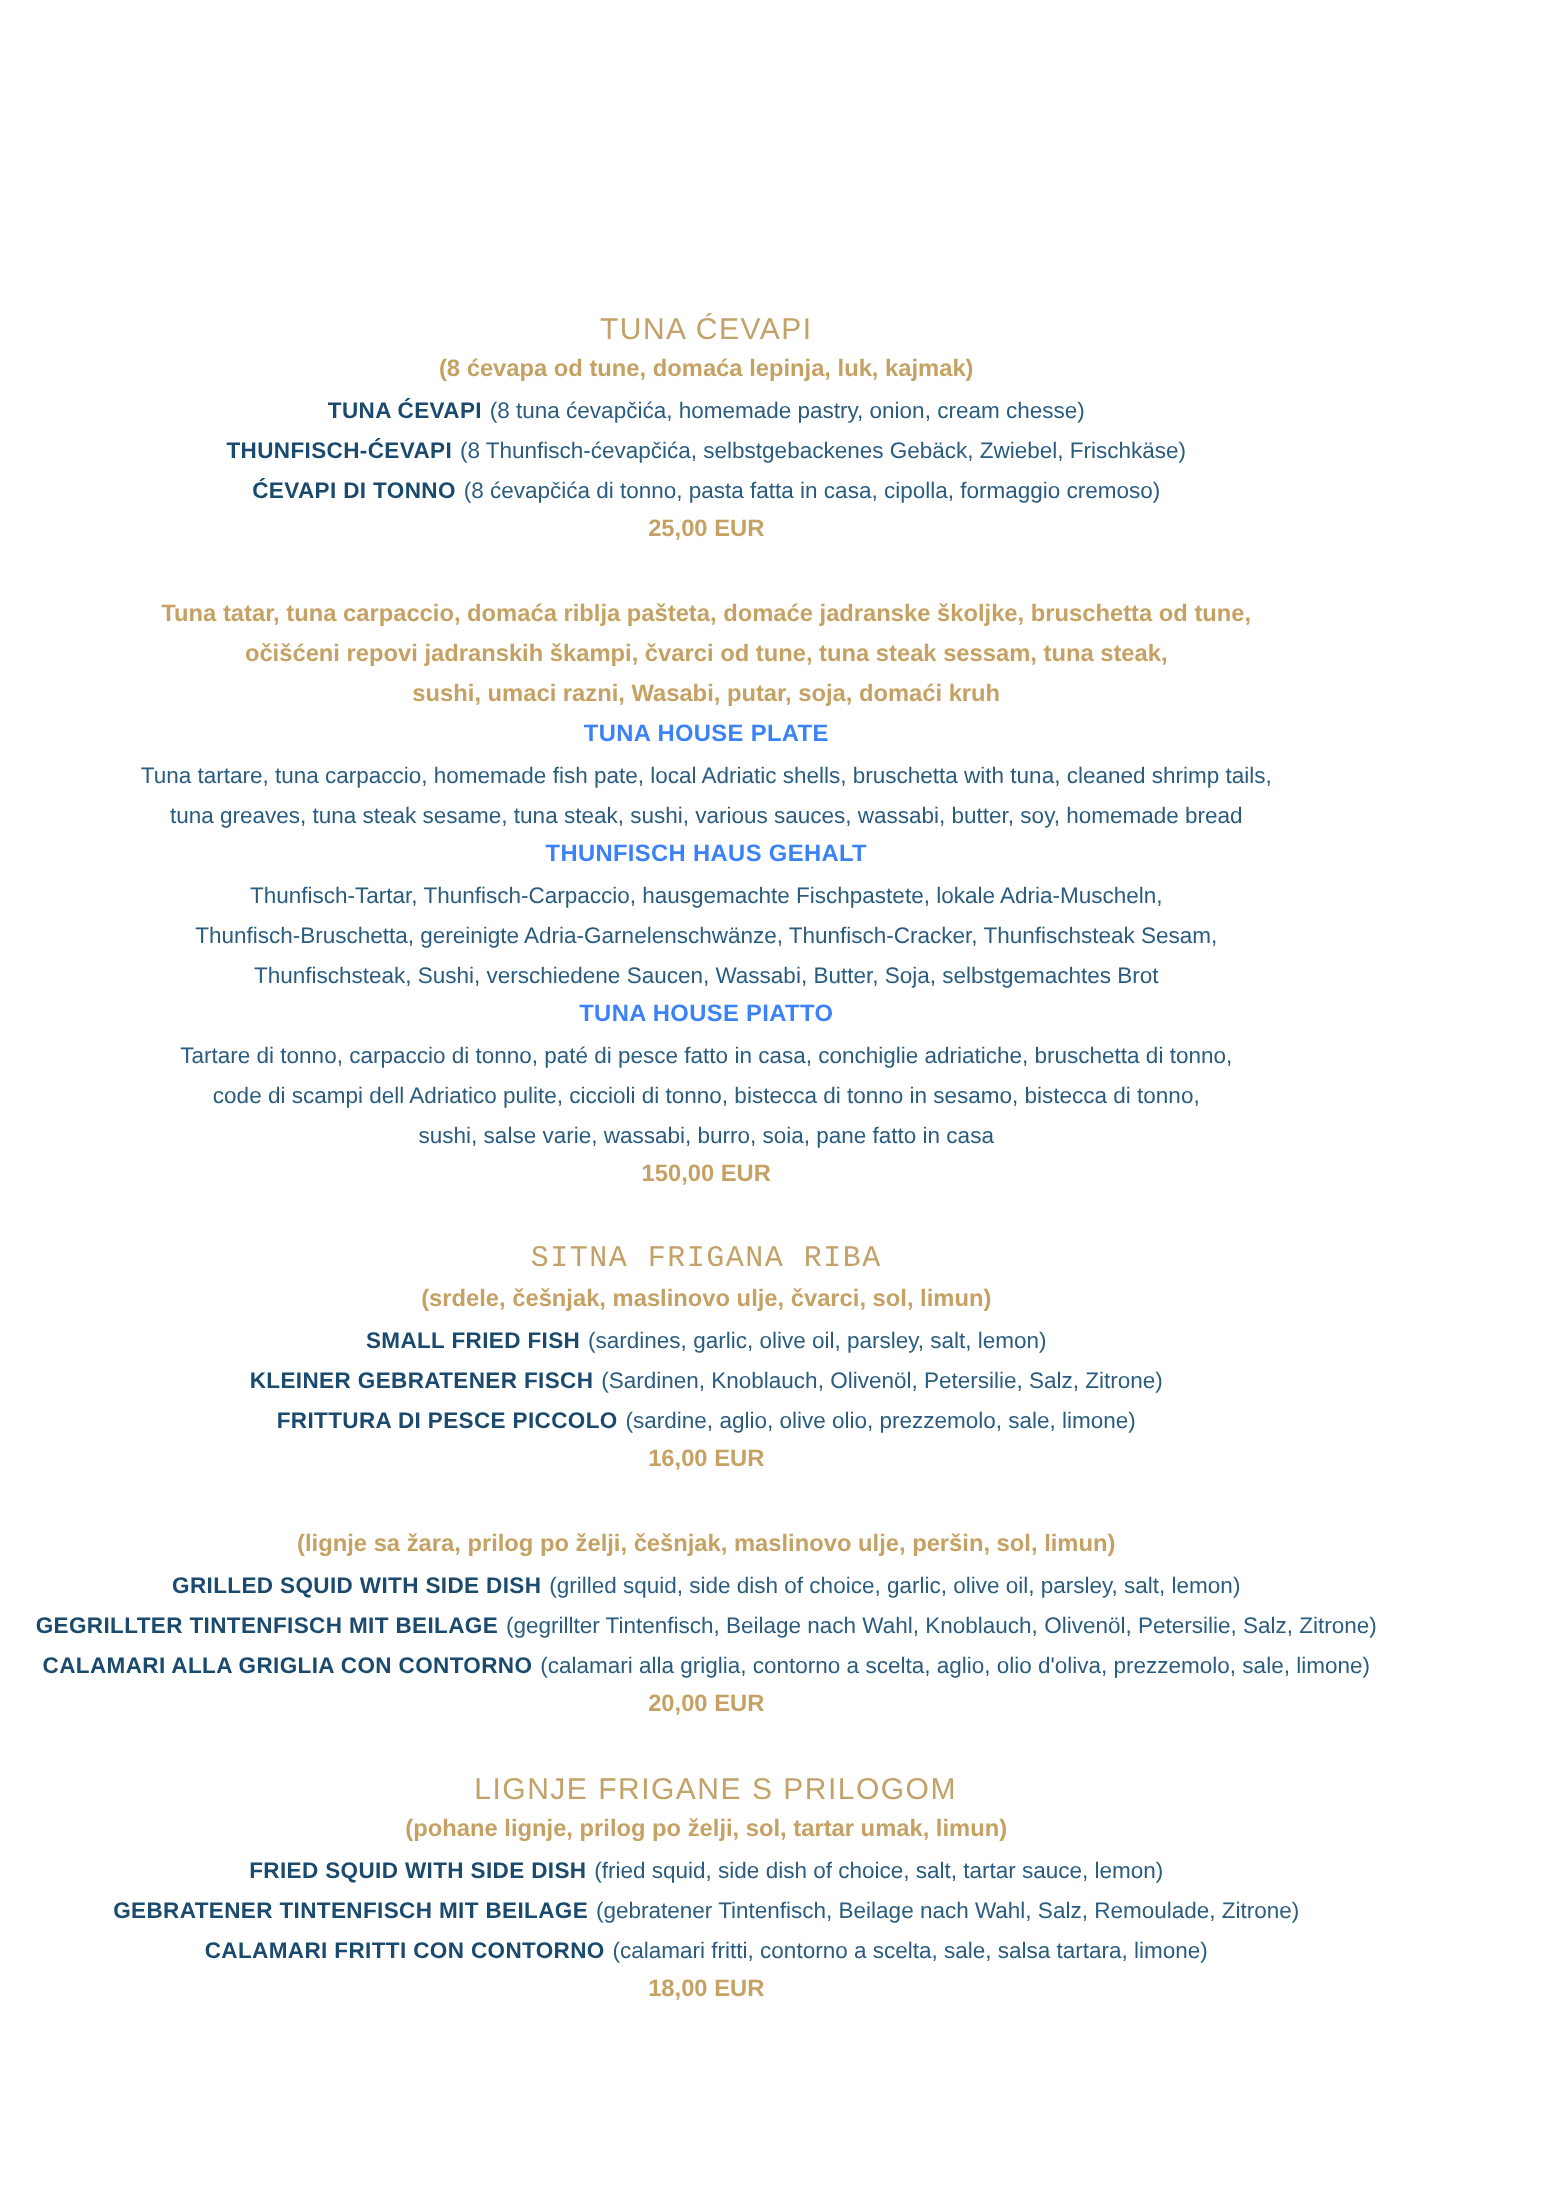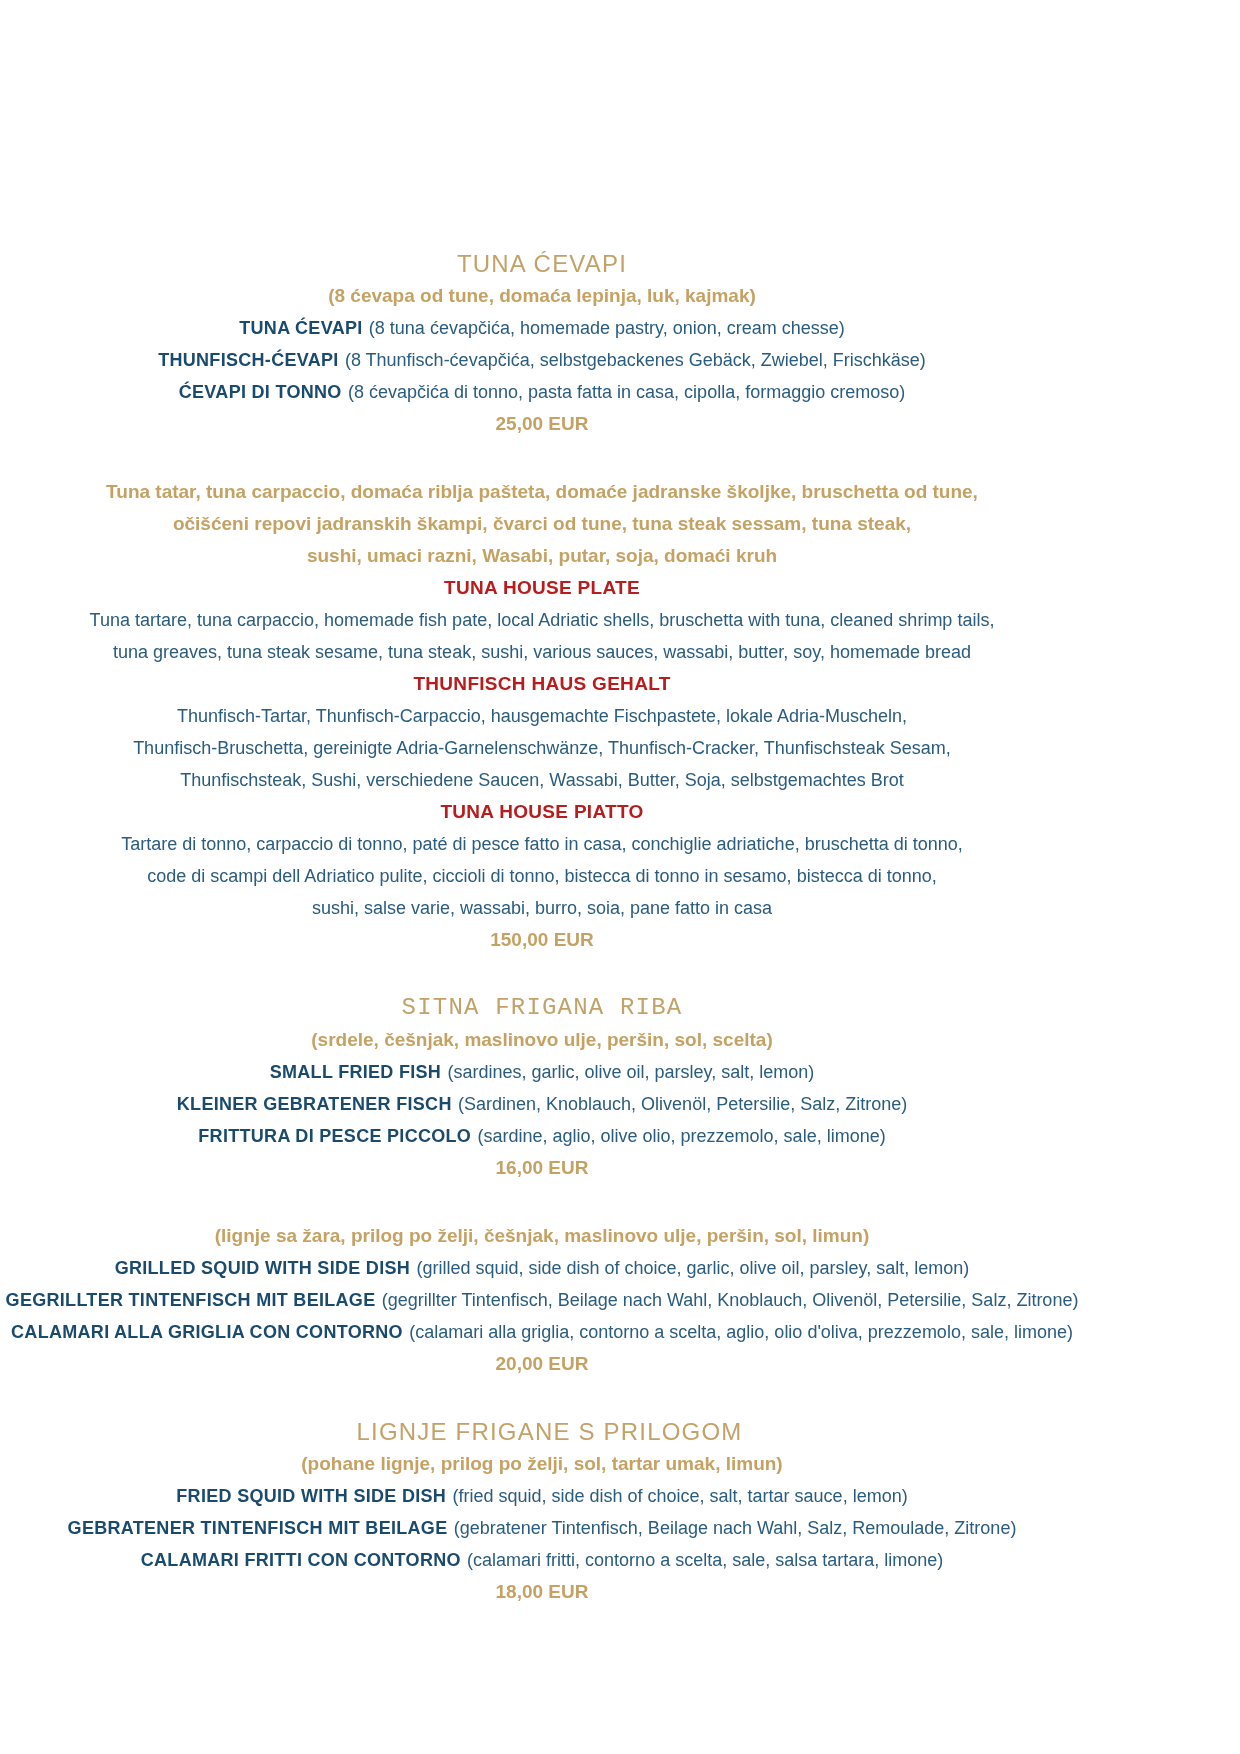--- a/index.html
+++ b/index.html
@@ -11,20 +11,21 @@
     width: 1240px;
     height: 1754px;
     font-family: "Liberation Sans", sans-serif;
     overflow: hidden;
   }
   .page {
     width: 1084px;
     box-sizing: border-box;
     padding-top: 248px;
     text-align: center;
+    margin-left: 23px;
   }
   .menu-section {
     margin-top: 36px;
   }
   .menu-section:first-child {
     margin-top: 0;
   }
   .line {
     line-height: 32px;
     white-space: nowrap;
@@ -52,21 +53,21 @@
     letter-spacing: 0.3px;
   }
   .item-detail {
     margin-left: 0.35em;
     font-weight: 400;
     color: #2a5c7f;
   }
   .heading-line {
     font-size: 19px;
     font-weight: 700;
-    color: #b91c1c;
+    color: #3b82f6;
     letter-spacing: 0.3px;
   }
   .body-line {
     font-size: 18px;
     font-weight: 400;
     color: #2a5c7f;
   }
   .price-line {
     font-size: 19px;
     font-weight: 700;
@@ -98,21 +99,21 @@
         <div class="line body-line">Thunfisch-Bruschetta, gereinigte Adria-Garnelenschwänze, Thunfisch-Cracker, Thunfischsteak Sesam,</div>
         <div class="line body-line">Thunfischsteak, Sushi, verschiedene Saucen, Wassabi, Butter, Soja, selbstgemachtes Brot</div>
         <div class="line heading-line">TUNA HOUSE PIATTO</div>
         <div class="line body-line">Tartare di tonno, carpaccio di tonno, paté di pesce fatto in casa, conchiglie adriatiche, bruschetta di tonno,</div>
         <div class="line body-line">code di scampi dell Adriatico pulite, ciccioli di tonno, bistecca di tonno in sesamo, bistecca di tonno,</div>
         <div class="line body-line">sushi, salse varie, wassabi, burro, soia, pane fatto in casa</div>
         <div class="line price-line">150,00 EUR</div>
       </section>
       <section class="menu-section">
         <h2 class="section-title" style="margin: 0px; font-family: Liberation Mono, monospace;">SITNA FRIGANA RIBA</h2>
-        <div class="line intro-line">(srdele, češnjak, maslinovo ulje, peršin, sol, scelta)</div>
+        <div class="line intro-line">(srdele, češnjak, maslinovo ulje, čvarci, sol, limun)</div>
         <div class="line item-line"><span class="item-name">SMALL FRIED FISH</span><span class="item-detail">(sardines, garlic, olive oil, parsley, salt, lemon)</span></div>
         <div class="line item-line"><span class="item-name">KLEINER GEBRATENER FISCH</span><span class="item-detail">(Sardinen, Knoblauch, Olivenöl, Petersilie, Salz, Zitrone)</span></div>
         <div class="line item-line"><span class="item-name">FRITTURA DI PESCE PICCOLO</span><span class="item-detail">(sardine, aglio, olive olio, prezzemolo, sale, limone)</span></div>
         <div class="line price-line">16,00 EUR</div>
       </section>
       <section class="menu-section">
         <div class="line intro-line">(lignje sa žara, prilog po želji, češnjak, maslinovo ulje, peršin, sol, limun)</div>
         <div class="line item-line"><span class="item-name">GRILLED SQUID WITH SIDE DISH</span><span class="item-detail">(grilled squid, side dish of choice, garlic, olive oil, parsley, salt, lemon)</span></div>
         <div class="line item-line"><span class="item-name">GEGRILLTER TINTENFISCH MIT BEILAGE</span><span class="item-detail">(gegrillter Tintenfisch, Beilage nach Wahl, Knoblauch, Olivenöl, Petersilie, Salz, Zitrone)</span></div>
         <div class="line item-line"><span class="item-name">CALAMARI ALLA GRIGLIA CON CONTORNO</span><span class="item-detail">(calamari alla griglia, contorno a scelta, aglio, olio d'oliva, prezzemolo, sale, limone)</span></div>

